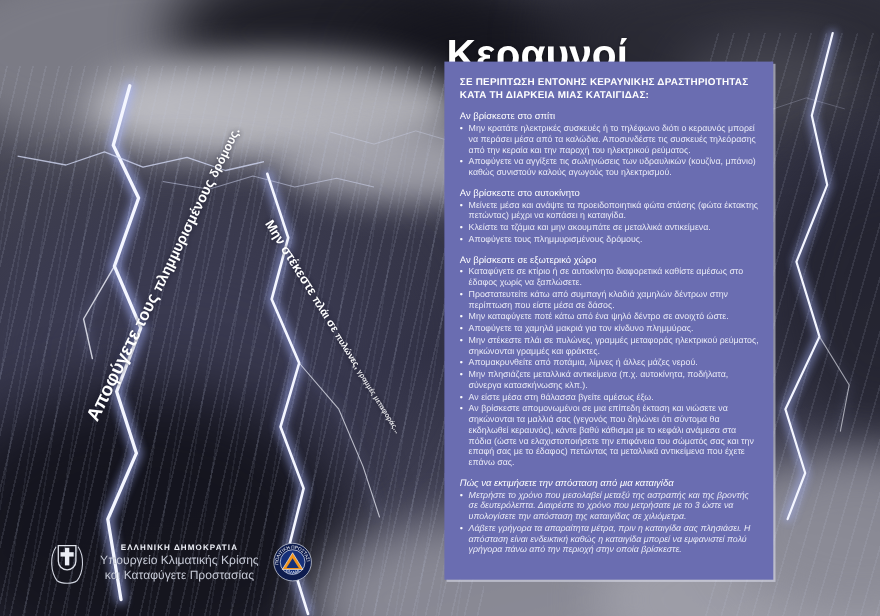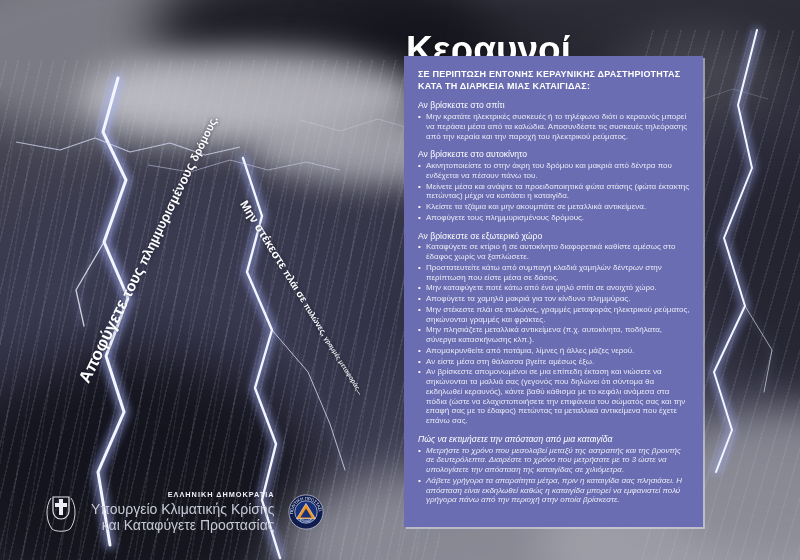--- a/index.html
+++ b/index.html
@@ -54,23 +54,23 @@
   .panel-header{margin:0 0 6px 0;color:#fff;font-weight:bold;font-size:9px;line-height:1.3;letter-spacing:.2px;}
   .section{margin-top:8px;}
   .sec-heading{margin:0 0 1px 0;color:#fff;font-size:8.6px;font-weight:normal;line-height:1.25;}
   ul.bullets{margin:0;padding:0;list-style:none;}
   ul.bullets li{position:relative;color:#e9eaf6;font-size:8px;line-height:1.22;padding-left:8px;margin:0 0 1px 0;}
   ul.bullets li::before{content:"•";position:absolute;left:0;top:0;color:#fff;}
   .section.italic .sec-heading, .section.italic li{font-style:italic;}
   
   .footer{position:absolute;left:44px;top:490px;display:flex;align-items:center;gap:13px;}
   .emblem{width:34px;height:42px;}
-  .footer-text{text-align:right;color:#c6cad6;}
+  .footer-text{text-align:center;color:#c6cad6;}
   .footer-org{font-size:7.3px;font-weight:bold;letter-spacing:1px;color:#eef0f7;margin:0 0 2px 0;}
-  .footer-min{font-size:14px;line-height:1.15;margin:0;}
+  .footer-min{font-size:11px;line-height:1.15;margin:0;}
   .cp-logo{width:36px;height:36px;}
 </style>
 </head>
 <body>
 
 <div class="poster">
 
   <div>
     <div class="cloud c1"></div>
     <div class="cloud c4"></div>
@@ -118,50 +118,50 @@
 
   <h1 class="title">Κεραυνοί</h1>
 
   <div class="panel">
     <p class="panel-header">ΣΕ ΠΕΡΙΠΤΩΣΗ ΕΝΤΟΝΗΣ ΚΕΡΑΥΝΙΚΗΣ ΔΡΑΣΤΗΡΙΟΤΗΤΑΣ ΚΑΤΑ ΤΗ ΔΙΑΡΚΕΙΑ ΜΙΑΣ ΚΑΤΑΙΓΙΔΑΣ:</p>
     <div>
         <div class="section">
           <h3 class="sec-heading">Αν βρίσκεστε στο σπίτι</h3>
           <ul class="bullets">
             <li>Μην κρατάτε ηλεκτρικές συσκευές ή το τηλέφωνο διότι ο κεραυνός μπορεί να περάσει μέσα από τα καλώδια. Αποσυνδέστε τις συσκευές τηλεόρασης από την κεραία και την παροχή του ηλεκτρικού ρεύματος.</li>
+            <li>Αποφύγετε να αγγίξετε τις σωληνώσεις των υδραυλικών (κουζίνα, μπάνιο) καθώς συνιστούν καλούς αγωγούς του ηλεκτρισμού.</li>
           </ul>
         </div>
         <div class="section">
           <h3 class="sec-heading">Αν βρίσκεστε στο αυτοκίνητο</h3>
           <ul class="bullets">
-            <li>Ακινητοποιείστε το στην άκρη του δρόμου και μακριά από δέντρα που ενδέχεται να πέσουν πάνω του.</li>
             <li>Μείνετε μέσα και ανάψτε τα προειδοποιητικά φώτα στάσης (φώτα έκτακτης πετώντας) μέχρι να κοπάσει η καταιγίδα.</li>
             <li>Κλείστε τα τζάμια και μην ακουμπάτε σε μεταλλικά αντικείμενα.</li>
             <li>Αποφύγετε τους πλημμυρισμένους δρόμους.</li>
           </ul>
         </div>
         <div class="section">
           <h3 class="sec-heading">Αν βρίσκεστε σε εξωτερικό χώρο</h3>
           <ul class="bullets">
             <li>Καταφύγετε σε κτίριο ή σε αυτοκίνητο διαφορετικά καθίστε αμέσως στο έδαφος χωρίς να ξαπλώσετε.</li>
             <li>Προστατευτείτε κάτω από συμπαγή κλαδιά χαμηλών δέντρων στην περίπτωση που είστε μέσα σε δάσος.</li>
-            <li>Μην καταφύγετε ποτέ κάτω από ένα ψηλό σπίτι σε ανοιχτό χώρο.</li>
+            <li>Μην καταφύγετε ποτέ κάτω από ένα ψηλό δέντρο σε ανοιχτό ώστε.</li>
             <li>Αποφύγετε τα χαμηλά μακριά για τον κίνδυνο πλημμύρας.</li>
             <li>Μην στέκεστε πλάι σε πυλώνες, γραμμές μεταφοράς ηλεκτρικού ρεύματος, σηκώνονται γραμμές και φράκτες.</li>
+            <li>Απομακρυνθείτε από ποτάμια, λίμνες ή άλλες μάζες νερού.</li>
             <li>Μην πλησιάζετε μεταλλικά αντικείμενα (π.χ. αυτοκίνητα, ποδήλατα, σύνεργα κατασκήνωσης κλπ.).</li>
-            <li>Απομακρυνθείτε από ποτάμια, λίμνες ή άλλες μάζες νερού.</li>
             <li>Αν είστε μέσα στη θάλασσα βγείτε αμέσως έξω.</li>
             <li>Αν βρίσκεστε απομονωμένοι σε μια επίπεδη έκταση και νιώσετε να σηκώνονται τα μαλλιά σας (γεγονός που δηλώνει ότι σύντομα θα εκδηλωθεί κεραυνός), κάντε βαθύ κάθισμα με το κεφάλι ανάμεσα στα πόδια (ώστε να ελαχιστοποιήσετε την επιφάνεια του σώματός σας και την επαφή σας με το έδαφος) πετώντας τα μεταλλικά αντικείμενα που έχετε επάνω σας.</li>
           </ul>
         </div>
         <div class="section italic">
           <h3 class="sec-heading">Πώς να εκτιμήσετε την απόσταση από μια καταιγίδα</h3>
           <ul class="bullets">
             <li>Μετρήστε το χρόνο που μεσολαβεί μεταξύ της αστραπής και της βροντής σε δευτερόλεπτα. Διαιρέστε το χρόνο που μετρήσατε με το 3 ώστε να υπολογίσετε την απόσταση της καταιγίδας σε χιλιόμετρα.</li>
-            <li>Λάβετε γρήγορα τα απαραίτητα μέτρα, πριν η καταιγίδα σας πλησιάσει. Η απόσταση είναι εκδηλωθεί καθώς η καταιγίδα μπορεί να εμφανιστεί πολύ γρήγορα πάνω από την περιοχή στην οποία βρίσκεστε.</li>
+            <li>Λάβετε γρήγορα τα απαραίτητα μέτρα, πριν η καταιγίδα σας πλησιάσει. Η απόσταση είναι ενδεικτική καθώς η καταιγίδα μπορεί να εμφανιστεί πολύ γρήγορα πάνω από την περιοχή στην οποία βρίσκεστε.</li>
           </ul>
         </div>
       </div>
   </div>
 
   <div class="footer">
     <svg class="emblem" viewBox="0 0 34 42">
       <g fill="none" stroke="#cfd3de" stroke-width="1">
         <path d="M8,38 C2,30 1,16 7,7"></path>
         <path d="M26,38 C32,30 33,16 27,7"></path>

